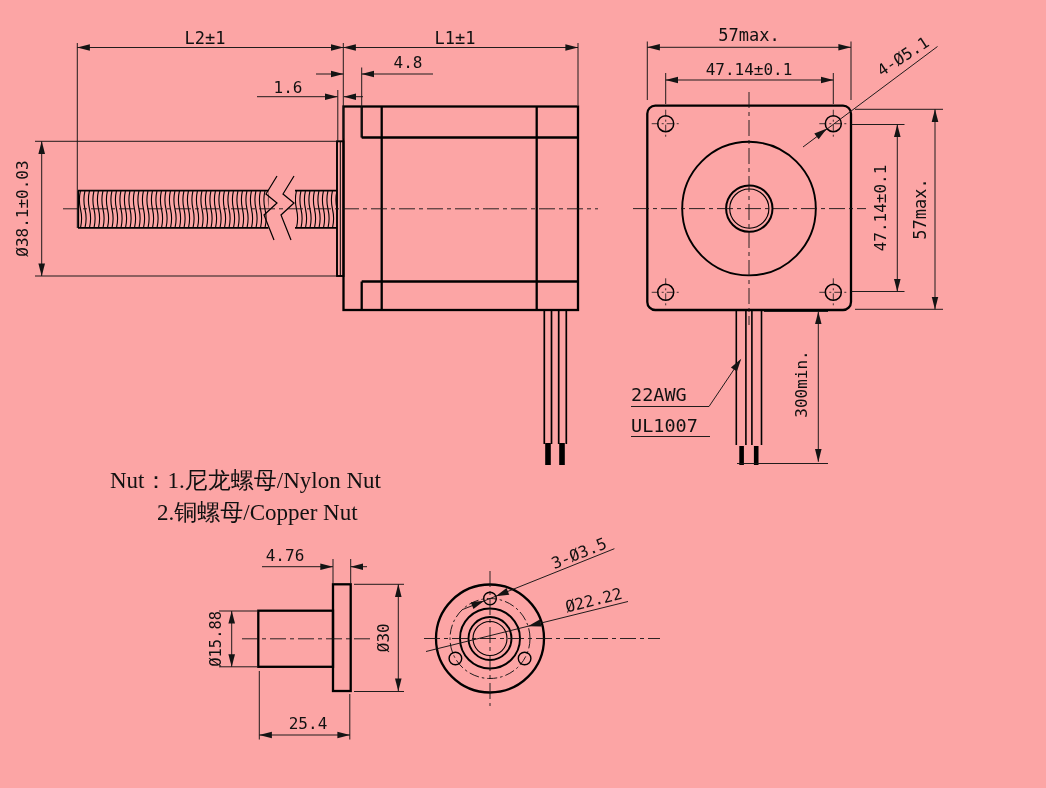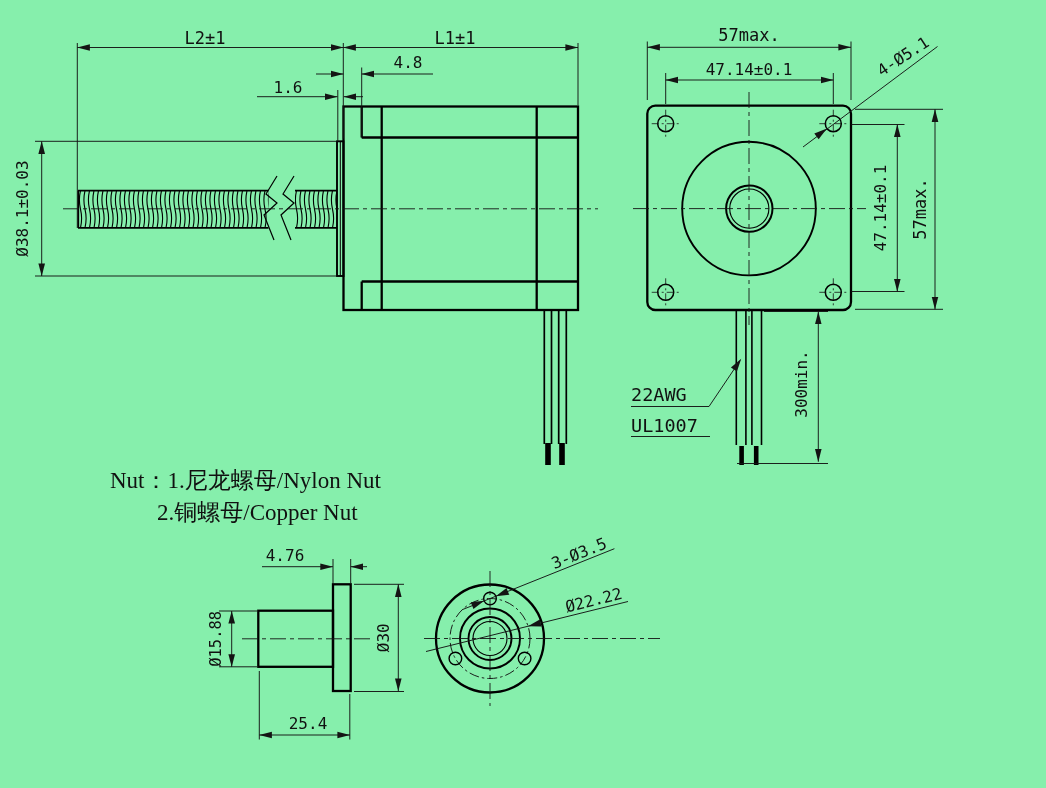--- a/index.html
+++ b/index.html
@@ -1,17 +1,17 @@
 <!DOCTYPE html>
 <html><head>
 <meta charset="utf-8">
 <style>
   html,body { margin:0; padding:0; background:#e8e8e8; }
   .canvas {
-    position:relative; width:1046px; height:788px; background:#86efac;
+    position:relative; width:1046px; height:788px; background:#fca5a5;
     font-family:"DejaVu Sans Mono", monospace;
   }
   svg { display:block; }
   text { fill:#111111; }
   .dim  { font-family:"DejaVu Sans Mono", monospace; font-size:17px; }
   .dim-s{ font-family:"DejaVu Sans Mono", monospace; font-size:16px; }
   .wire-label { font-family:"DejaVu Sans Mono", monospace; font-size:18.5px; }
   .note { font-family:"Liberation Serif", "DejaVu Serif", serif; font-size:23px; }
   .thick  { stroke:#000; stroke-width:2.3; fill:none; }
   .thick2 { stroke:#000; stroke-width:1.9; fill:none; }

